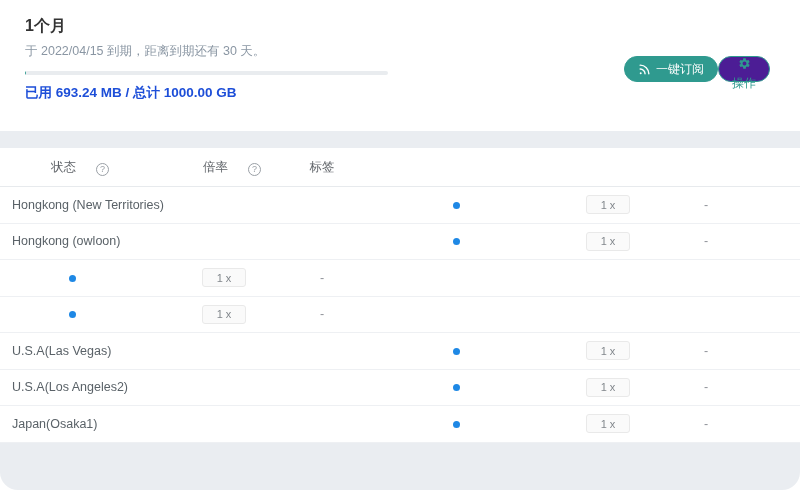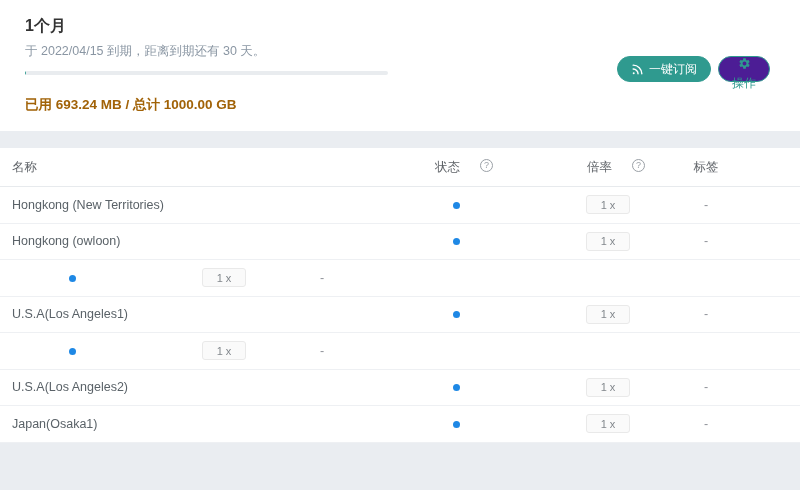--- a/index.html
+++ b/index.html
@@ -1,30 +1,30 @@
 <!DOCTYPE html>
 <html style="--accent: #2f9a8f; --status-blue: #1e88e5;"><head>
 <meta charset="utf-8">
 <style>
   * { margin:0; padding:0; box-sizing:border-box; }
   html,body { width:800px; height:490px; }
   body {
     font-family:"Liberation Sans","DejaVu Sans",sans-serif;
     background:#ffffff; color:#333; overflow:hidden;
   }
-  .page { position:relative; width:800px; height:490px; background:#eaedf1; }
+  .page { position:relative; width:800px; height:490px; background:#eaedf1;border-radius:18px; }
 
   
   .plan-card { position:relative; width:800px; height:131px; background:#fff; }
   .plan-title { position:absolute; left:25px; top:16px; font-size:16px; font-weight:bold; color:#333; }
   .plan-expiry { position:absolute; left:25px; top:43px; font-size:12.5px; color:#8a96a3; }
   .progress { position:absolute; left:25px; top:71px; width:363px; height:4px; background:#e9ecef; border-radius:2px; overflow:hidden; }
   .progress-fill { height:100%; background:var(--accent,#2f9a8f); width:0; }
-  .usage { position:absolute; left:25px; top:84px; font-size:13.5px; font-weight:bold; color:#a16207;margin-top:12px; }
-  .actions { position:absolute; right:30px; top:56px; display:flex; gap:7px; align-items:center; }
+  .usage { position:absolute; left:25px; top:84px; font-size:13.5px; font-weight:bold; color:#1d4ed8; }
+  .actions { position:absolute; right:30px; top:56px; display:flex; align-items:center; }
   .btn { display:inline-flex; align-items:center; gap:5px; height:26px; padding:0 13px;
          border-radius:13px; font-size:12px; cursor:pointer;
          font-family:"Liberation Sans","DejaVu Sans",sans-serif; }
   .btn-subscribe { background:var(--accent,#2f9a8f); color:#fff; border:1px solid var(--accent,#2f9a8f); }
   .btn-operate { background:#4c1d95; color:var(--accent,#2f9a8f); border:1px solid var(--accent,#2f9a8f);flex-direction:column; }
   .btn svg { display:block; }
 
   
   .band { width:800px; height:17px; background:#eaedf1; }
   .band.bottom { height:9px; }
@@ -34,21 +34,21 @@
   .card-header { height:38px; line-height:38px; background:#f7f8fa;
                  border-bottom:1px solid #e9ecef; padding-left:13px;
                  font-size:13px; font-weight:500; color:#333; }
   .trow { display:flex; align-items:center; padding-right:76px; }
   .thead { height:39px; border-bottom:1px solid #e7eaed; color:#5f6368; font-size:12.5px; }
   .drow { height:36.5px; border-bottom:1px solid #eef0f3; font-size:12.5px; color:#5a6268; }
   .col-name { flex:1; padding-left:12px; text-align:left; white-space:nowrap; overflow:hidden; }
   .col-status { width:144px; text-align:center; }
   .col-rate { width:160px; text-align:center; }
   .col-tag { width:36px; text-align:center; color:#909399; }
-  .hcell { display:inline-flex; align-items:flex-start; gap:20px; justify-content:center;margin-left:16px; }
+  .hcell { display:inline-flex; align-items:flex-end; gap:20px; justify-content:center;margin-left:16px; }
   .help-icon { display:inline-flex; align-items:center; justify-content:center;
                width:13px; height:13px; border:1px solid #9aa0a6; border-radius:50%;
                font-size:9px; line-height:1; color:#9aa0a6; cursor:pointer; }
   .dot { display:inline-block; width:7px; height:7px; border-radius:50%;
          background:var(--status-blue,#1e88e5); vertical-align:middle; }
   .badge { display:inline-block; min-width:44px; padding:2.5px 0; background:#fafafa;
            border:1px solid #e9e9e9; border-radius:3px; font-size:11px; color:#82878c; }
 </style>
 </head>
 <body>
@@ -82,21 +82,20 @@
         <span>操作</span>
       </button>
     </div>
   </section>
 
   <div class="band"></div>
 
   <section class="nodes-card">
 
     <div class="trow thead">
-      <div class="col-name">名称</div>
       <div class="col-status">
         <span class="hcell">
           <span>状态</span>
           <span class="help-icon">?</span>
         </span>
       </div>
       <div class="col-rate">
         <span class="hcell">
           <span>倍率</span>
           <span class="help-icon">?</span>
@@ -132,31 +131,31 @@
     <div class="col-status">
       <span class="dot"></span>
     </div>
     <div class="col-rate">
       <span class="badge">1 x</span>
     </div>
     <div class="col-tag">-</div>
   </div>
 
   <div class="trow drow">
-    <div class="col-name">U.S.A(Los Angeles1)</div>
     <div class="col-status">
       <span class="dot"></span>
     </div>
     <div class="col-rate">
       <span class="badge">1 x</span>
     </div>
     <div class="col-tag">-</div>
   </div>
 
   <div class="trow drow">
+    <div class="col-name">U.S.A(Las Vegas)</div>
     <div class="col-status">
       <span class="dot"></span>
     </div>
     <div class="col-rate">
       <span class="badge">1 x</span>
     </div>
     <div class="col-tag">-</div>
   </div>
 
   <div class="trow drow">

